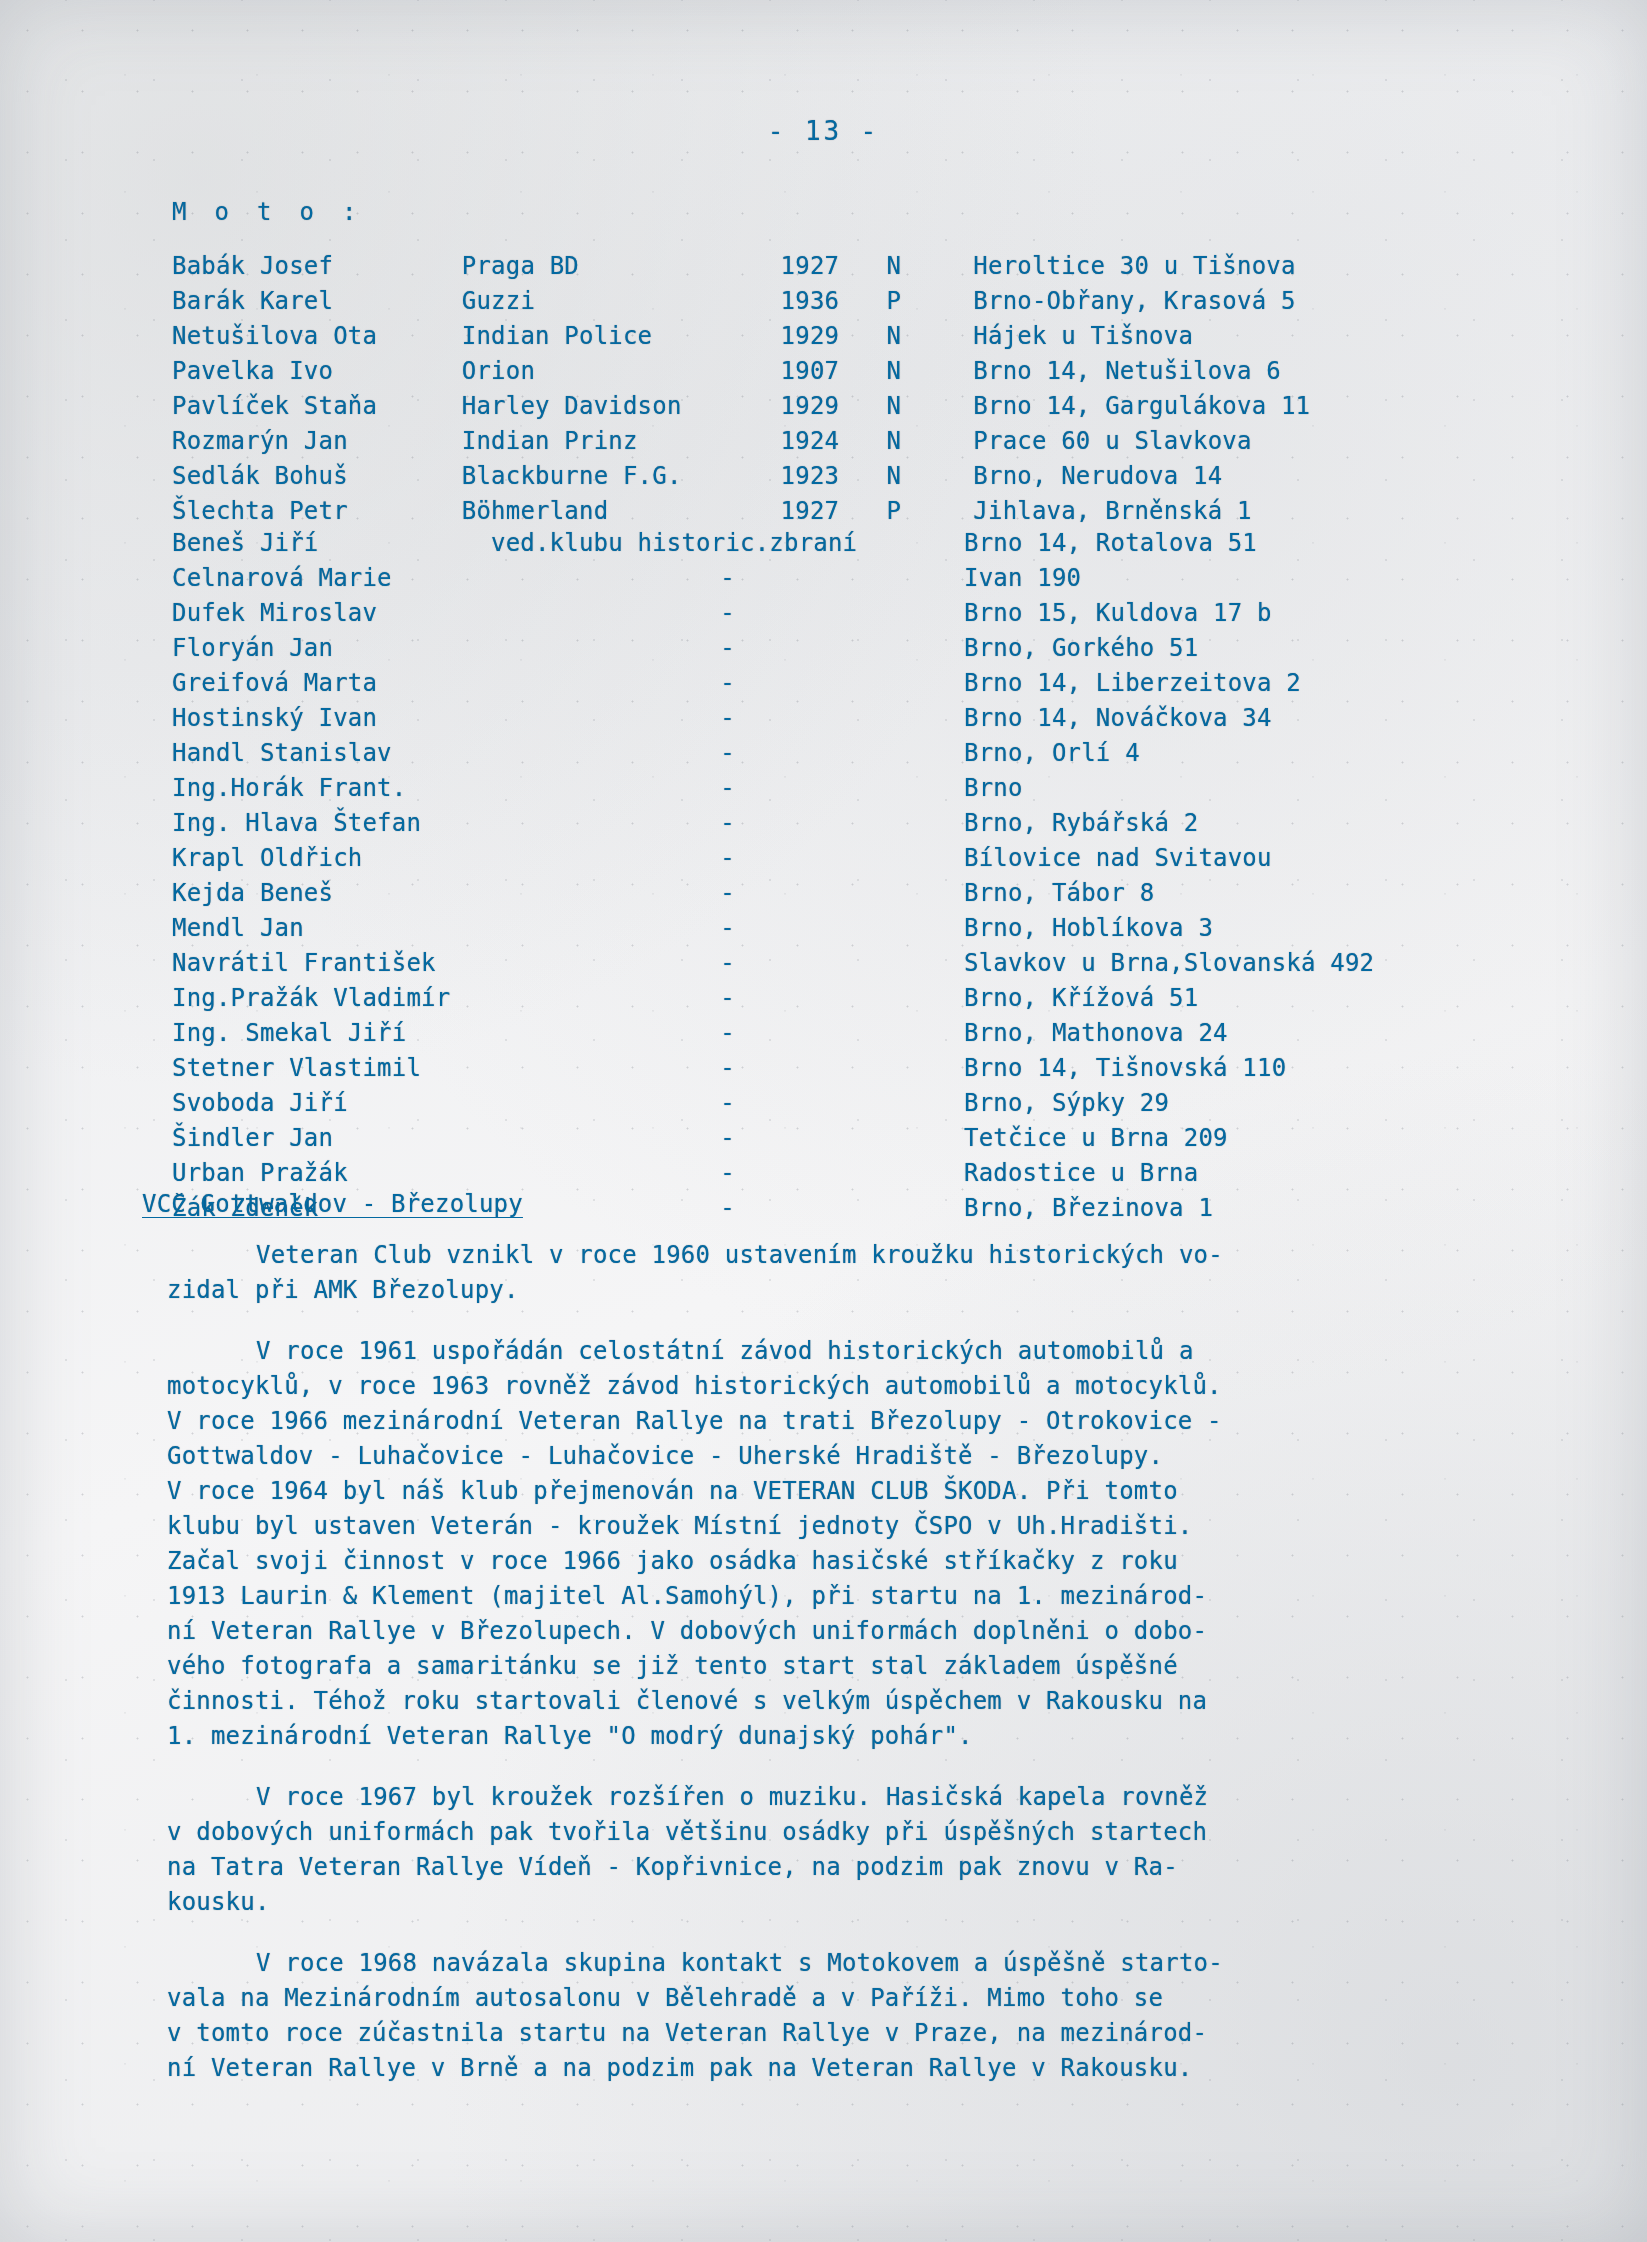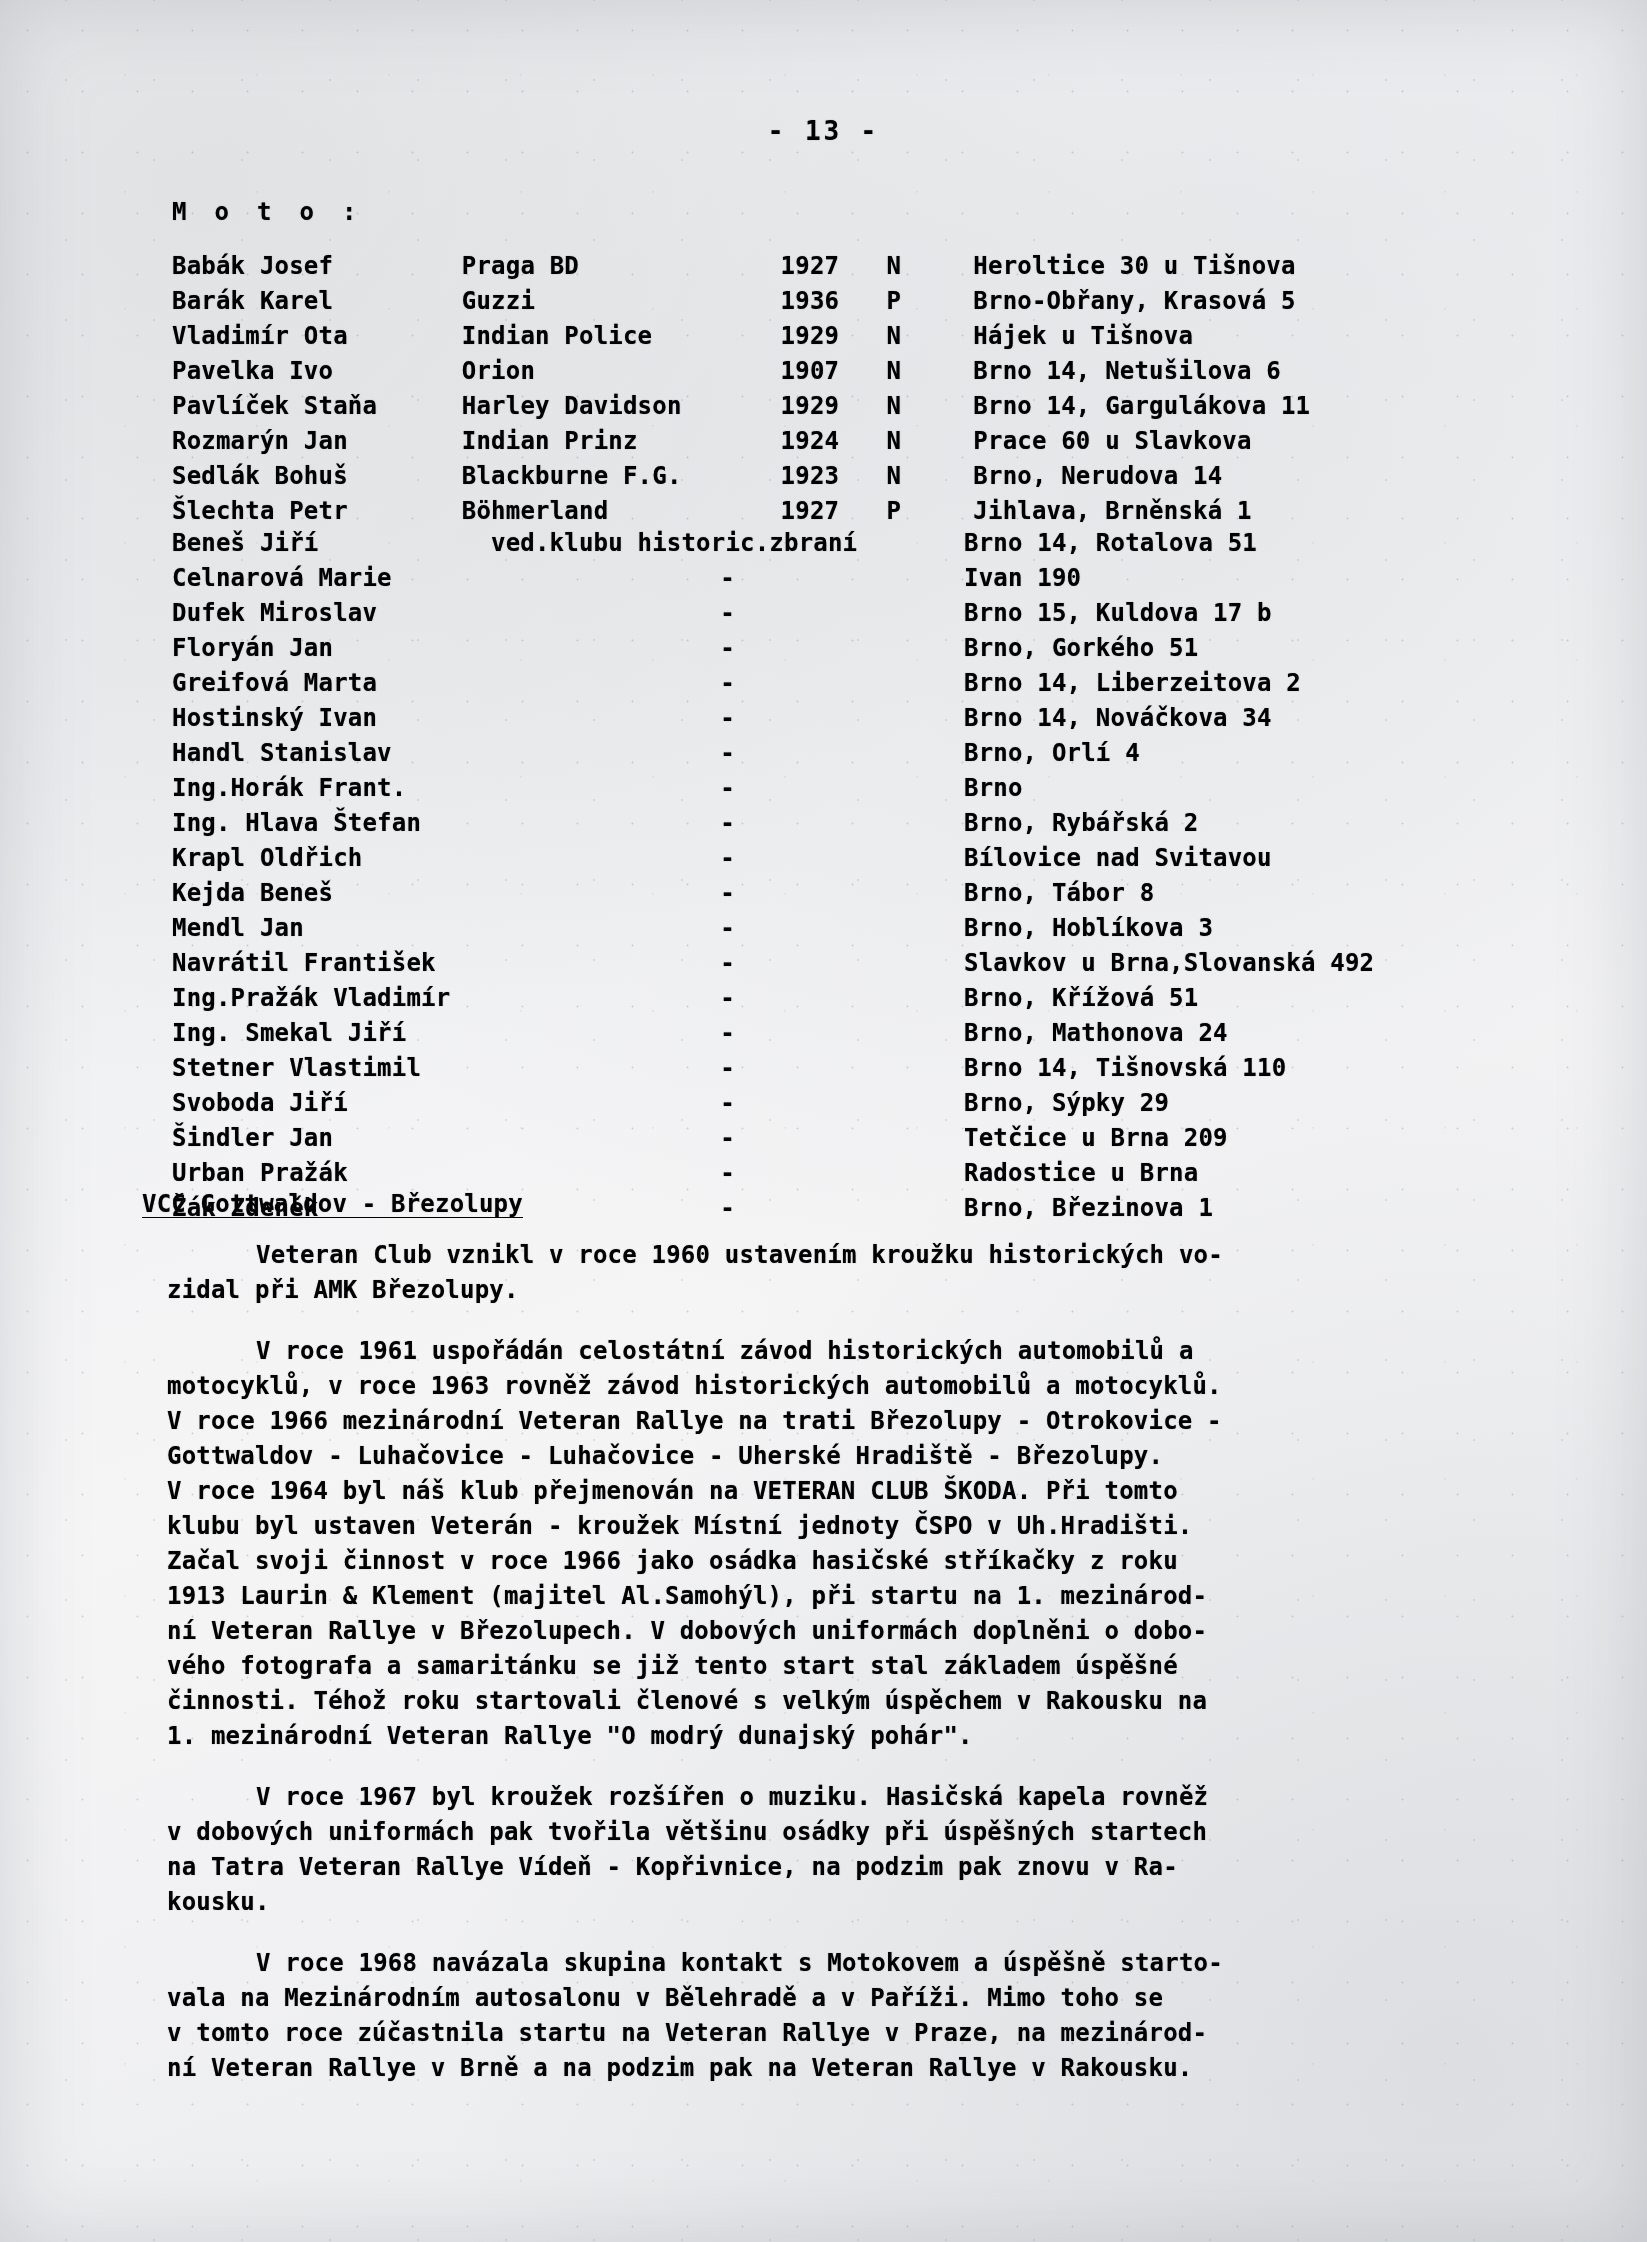--- a/index.html
+++ b/index.html
@@ -49,23 +49,23 @@
     position: absolute;
     left: 0; top: 0;
     width: 1647px;
     height: 2243px;
     color: #2d3138;
   }
 
   
   .tw {
     font-family: "DejaVu Sans Mono", monospace;
-    font-weight: 700;
+    font-weight: 400;
     letter-spacing: 0.2px;
-    color: #000000;
+    color: #0369a1;
     text-shadow: 0 0 1.1px rgba(48,52,59,0.55);
   }
 
   .page-number {
     position: absolute;
     top: 116px;
     left: 0;
     width: 1647px;
     text-align: center;
     font-size: 26px;
@@ -177,21 +177,21 @@
         <td class="c-addr">Heroltice 30 u Tišnova</td>
       </tr>
       <tr>
         <td class="c-name">Barák Karel</td>
         <td class="c-make">Guzzi</td>
         <td class="c-year">1936</td>
         <td class="c-cat">P</td>
         <td class="c-addr">Brno-Obřany, Krasová 5</td>
       </tr>
       <tr>
-        <td class="c-name">Vladimír Ota</td>
+        <td class="c-name">Netušilova Ota</td>
         <td class="c-make">Indian Police</td>
         <td class="c-year">1929</td>
         <td class="c-cat">N</td>
         <td class="c-addr">Hájek u Tišnova</td>
       </tr>
       <tr>
         <td class="c-name">Pavelka Ivo</td>
         <td class="c-make">Orion</td>
         <td class="c-year">1907</td>
         <td class="c-cat">N</td>

